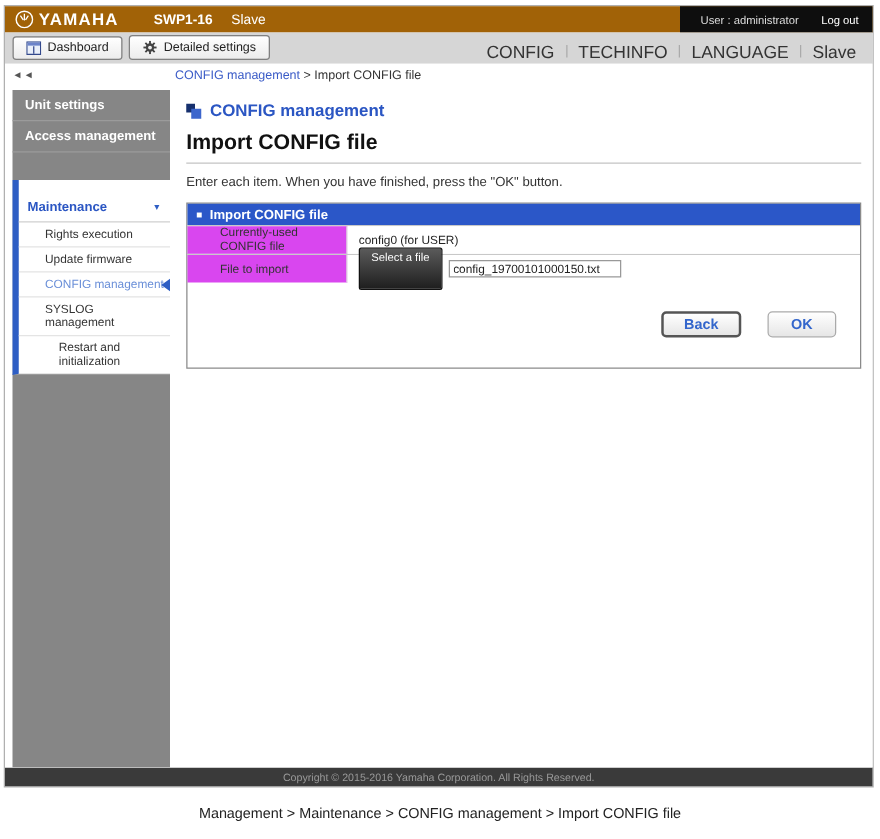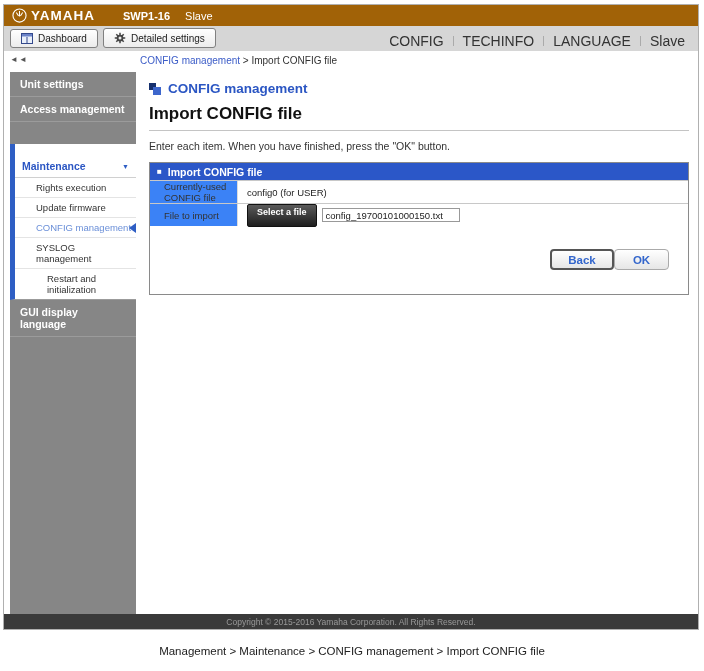--- a/index.html
+++ b/index.html
@@ -51,25 +51,25 @@
   .section-title { color:#2b56c3; font-size:13.5px; font-weight:bold; }
   .page-title { font-size:17px; font-weight:bold; color:#111; margin:8px 0 6px; }
   .rule { height:1px; background:#c4c4c4; margin-bottom:9px; }
   .instruction { font-size:10.5px; color:#333; margin-bottom:10px; }
 
   .panel { border:1px solid #8a8a8a; height:133px; position:relative; }
   .panel-head { background:#2b57c8; color:#fff; font-size:10.5px; font-weight:bold; padding:3px 7px; display:flex; align-items:center; gap:6px; height:17px; }
   .bullet { font-size:8px; line-height:8px; }
   .prow { display:flex; border-top:1px solid #c8c8c8; height:23px; }
   .prow:last-of-type { border-bottom:1px solid #c8c8c8; }
-  .plabel { width:88px; background:#3b82f6; font-size:9.5px; color:#333; display:flex; align-items:center; padding-left:14px; border-right:1px solid #dcdcdc; }
+  .plabel { width:128px; background:#d946ef; font-size:9.5px; color:#333; display:flex; align-items:center; padding-left:26px; border-right:1px solid #dcdcdc; }
   .pvalue { flex:1; display:flex; align-items:center; padding-left:9px; font-size:9.5px; color:#222; gap:5px; background:#fff; }
-  .select-btn { background:linear-gradient(#5a5a5a,#1e1e1e); color:#fff; font-size:9px; font-weight:bold; padding:2px 9px 9px; border-radius:2px; border:1px solid #111; cursor:pointer; white-space:nowrap; }
+  .select-btn { background:linear-gradient(#5a5a5a,#1e1e1e); color:#fff; font-size:9px; font-weight:normal; padding:2px 9px 20px; border-radius:2px; border:1px solid #111; cursor:pointer; white-space:nowrap; }
   .file-input { width:138px; height:14px; border:1px solid #999; font-size:9.5px; padding:0 3px; color:#222; font-family:"Liberation Sans",sans-serif; }
-  .actions { position:absolute; right:19px; top:86px; display:flex; }
+  .actions { position:absolute; right:19px; top:86px; display:flex; gap:21px; }
   .btn { height:21px; border-radius:4px; background:linear-gradient(#ffffff,#e6e6e6); color:#3366cc; font-weight:bold; font-size:11.5px; display:flex; align-items:center; justify-content:center; cursor:pointer; }
   .btn-back { width:64px; border:2px solid #555; }
   .btn-ok { width:55px; border:1px solid #aaa; }
 
   
   .footer { height:15px; background:#3a3a3a; color:#999; font-size:8.5px; display:flex; align-items:center; justify-content:center; flex:0 0 auto; }
 
   .caption { position:absolute; left:0; top:645px; width:704px; text-align:center; font-size:11.5px; color:#222; }
 </style>
 </head>
@@ -80,20 +80,24 @@
   <div class="topbar">
     <div class="brand">
       <svg width="15" height="15" viewBox="0 0 16 16">
         <circle cx="8" cy="8" r="7" fill="none" stroke="#fff" stroke-width="1.2"></circle>
         <path d="M8 3.2 V9 M4.6 4.8 L7 8.4 M11.4 4.8 L9 8.4" stroke="#fff" stroke-width="1.1" fill="none"></path>
       </svg>
       <span class="brand-text">YAMAHA</span>
     </div>
     <span class="model-text">SWP1-16</span>
     <span class="mode-text">Slave</span>
+    <div class="userblock">
+      <span class="user-text">User : administrator</span>
+      <span class="logout">Log out</span>
+    </div>
   </div>
 
   <div class="tabstrip">
     <div class="tab">
       <svg width="12" height="11" viewBox="0 0 12 11">
         <rect x="0.5" y="0.5" width="11" height="10" fill="#eaf0fa" stroke="#33498c"></rect>
         <rect x="1" y="1" width="10" height="2.5" fill="#6b83c9"></rect>
         <line x1="6" y1="4" x2="6" y2="10" stroke="#33498c"></line>
       </svg>
       <span>Dashboard</span>
@@ -140,21 +144,20 @@
         </div>
         <div class="subitem">Rights execution</div>
         <div class="subitem">Update firmware</div>
         <div class="subitem selected">
           <span>CONFIG management</span>
           <span class="sel-marker"></span>
         </div>
         <div class="subitem">SYSLOG management</div>
         <div class="subitem">Restart and initialization</div>
       </div>
-      <div class="nav-item">GUI display language</div>
     </div>
 
     <div class="main">
       <div class="section-head">
         <span class="sq-icon">
           <span class="sq-back"></span>
             <span class="sq-front"></span>
         </span>
         <span class="section-title">CONFIG management</span>
       </div>

